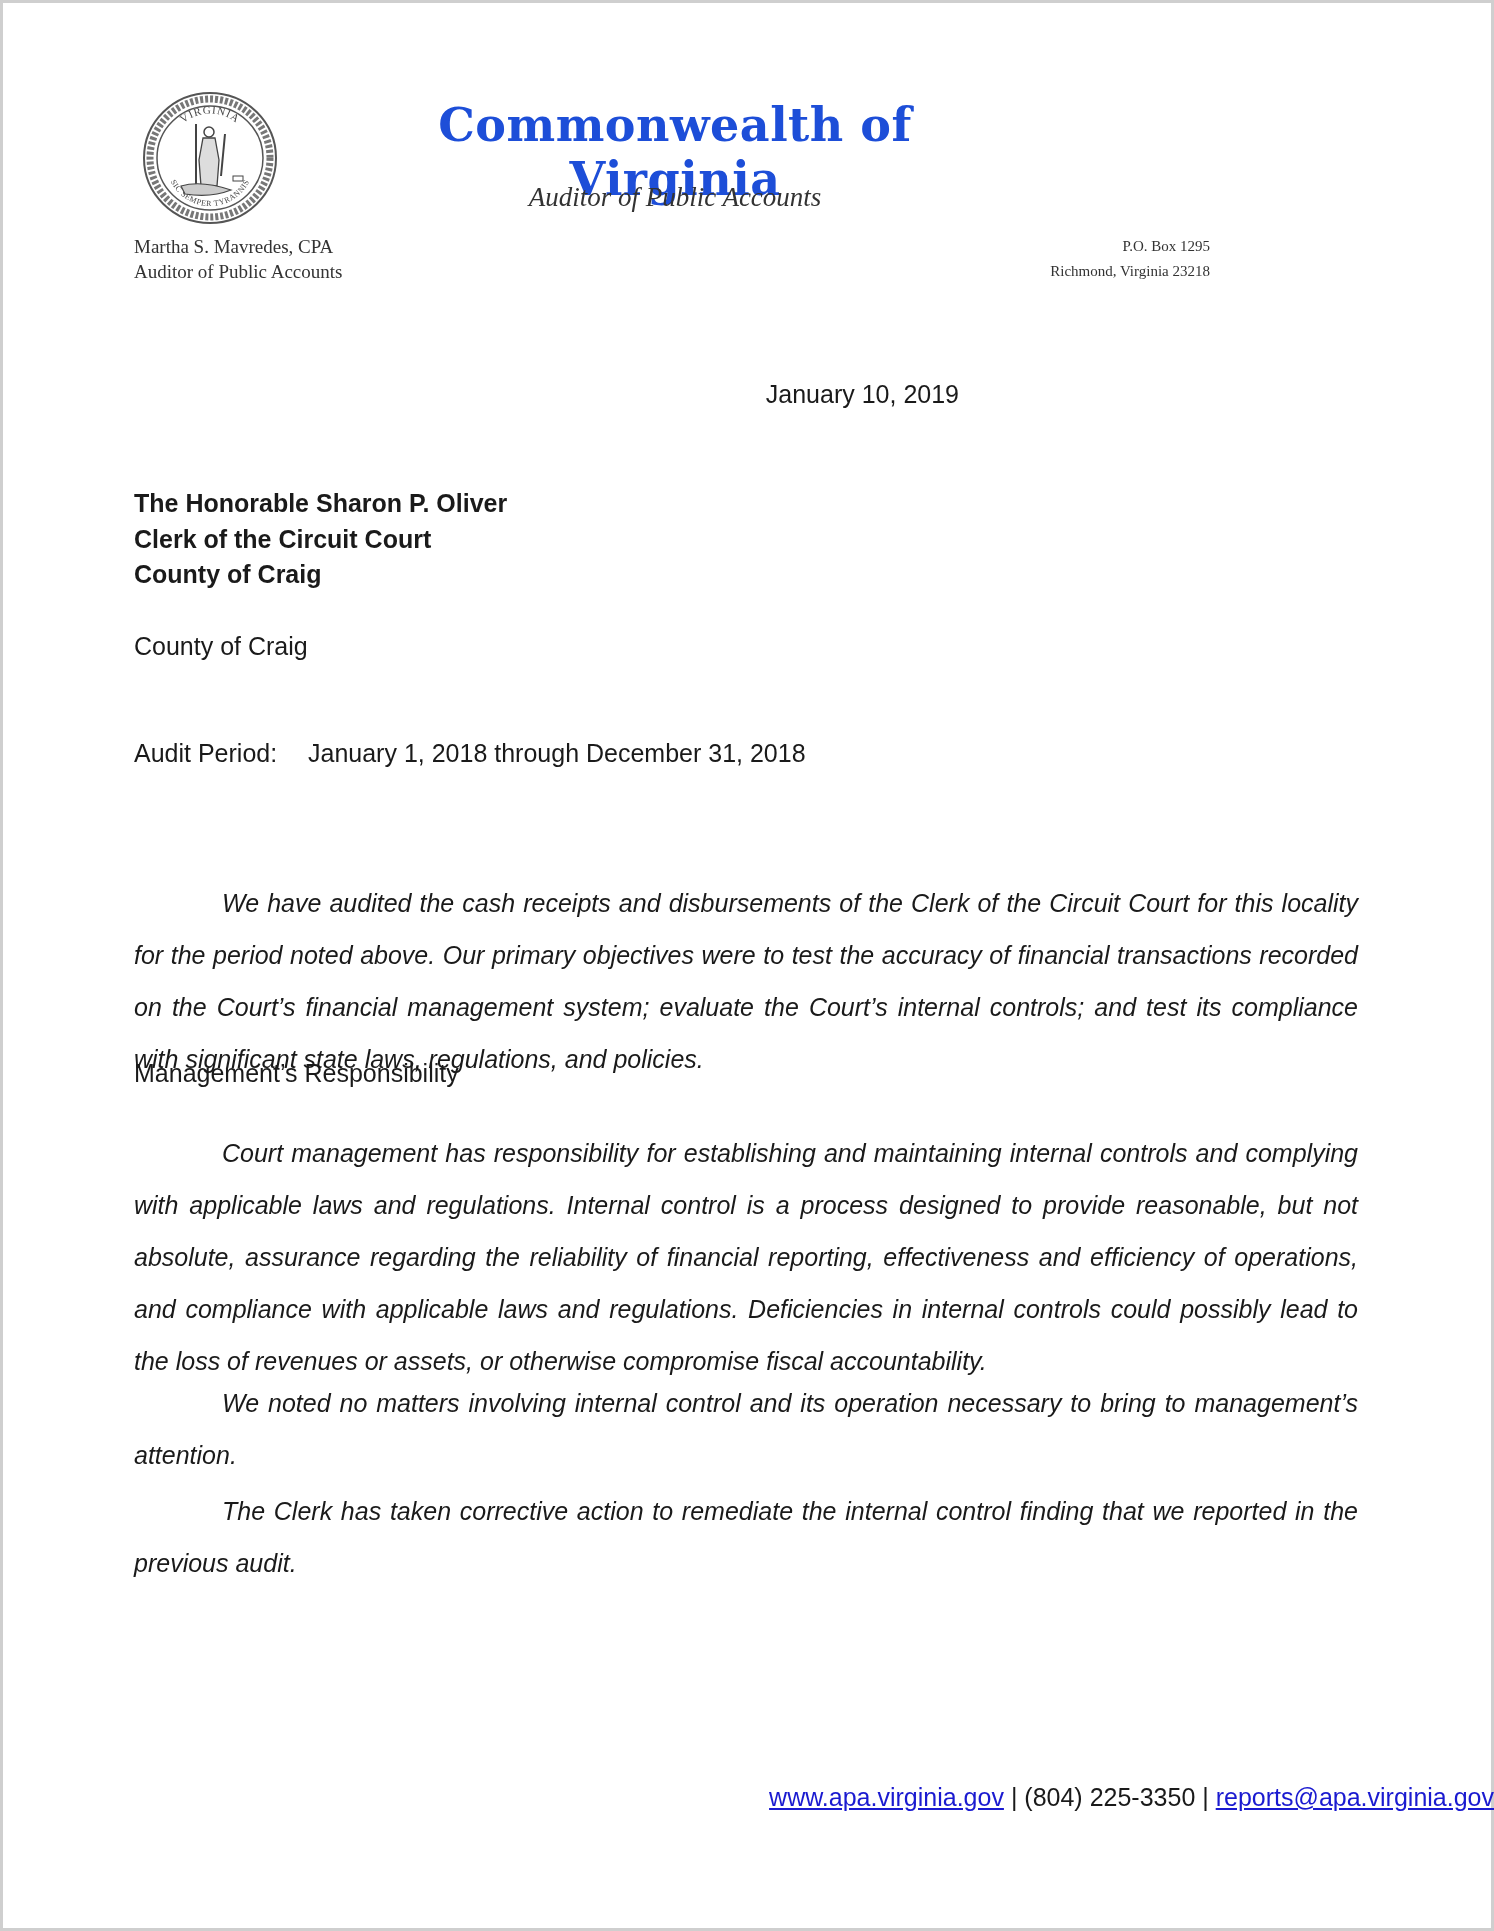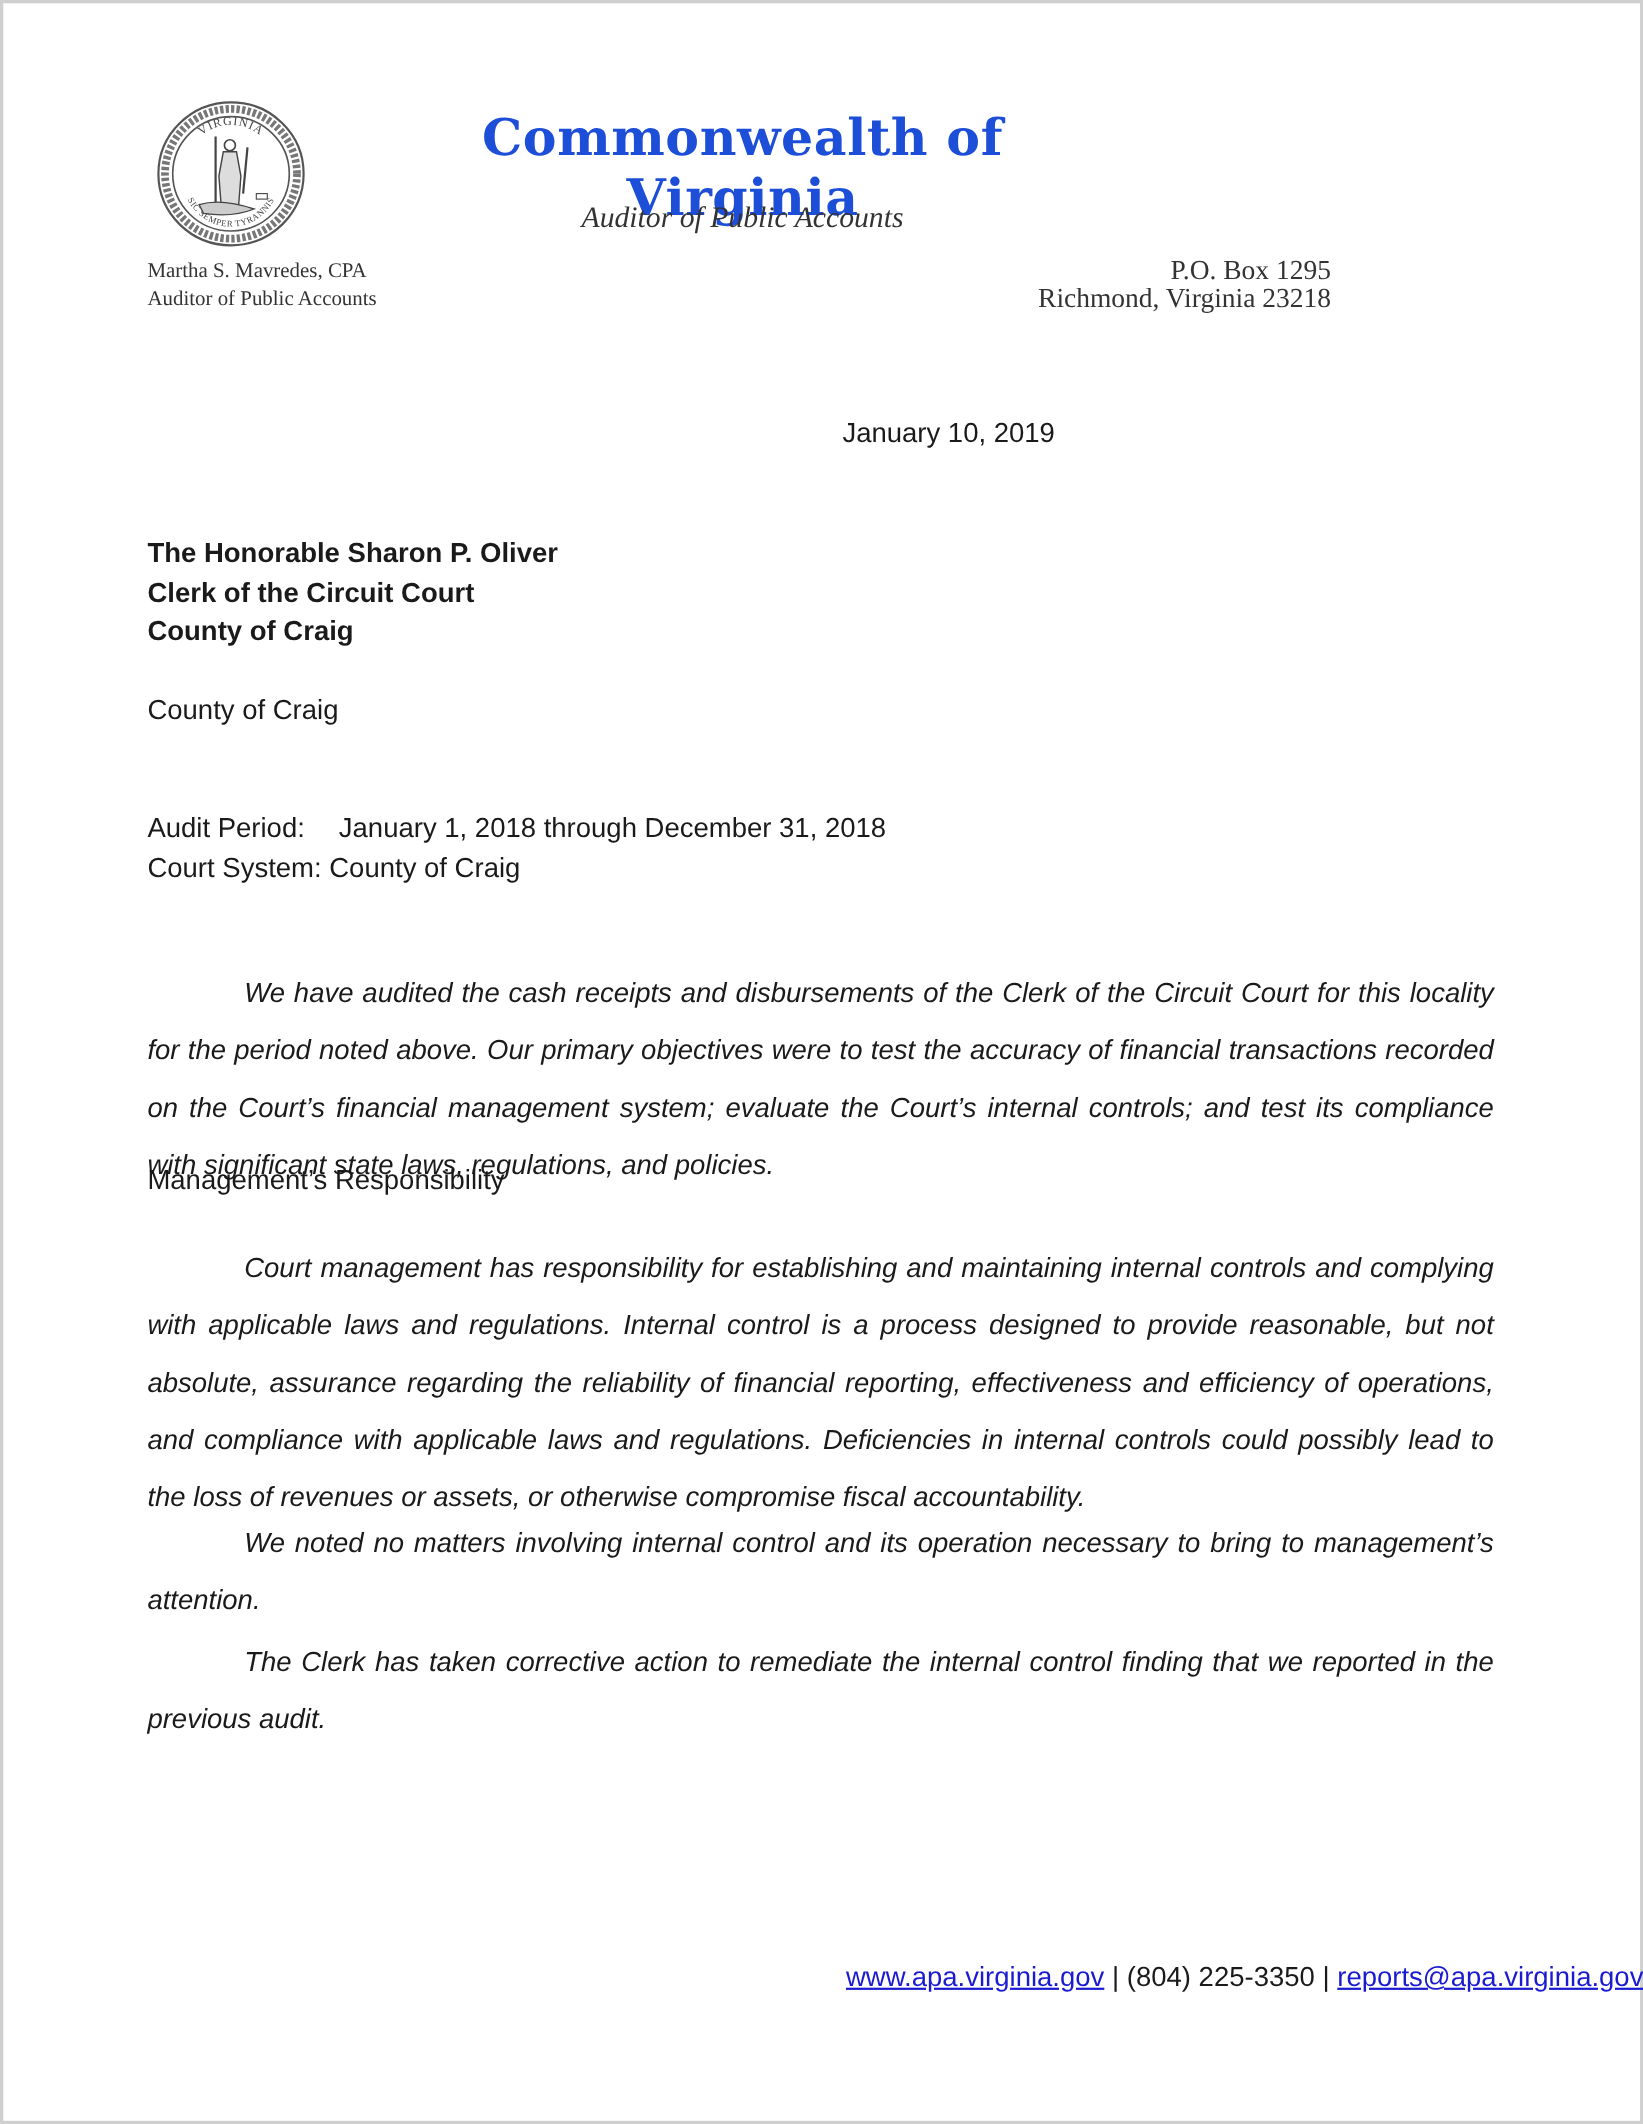--- a/index.html
+++ b/index.html
@@ -4,21 +4,21 @@
 <style>
   html, body { margin:0; padding:0; background:#ffffff; }
   body { width:1494px; height:1931px; position:relative; overflow:hidden; }
   .page-border { position:absolute; left:0; top:0; width:1494px; height:1931px; box-sizing:border-box; border:3px solid #cfcfcf; }
   .seal { position:absolute; left:141px; top:90px; width:138px; height:136px; }
   .title { position:absolute; left:380px; top:98px; width:590px; text-align:center;
            font-family:"DejaVu Serif", serif; font-weight:bold; font-size:46px; letter-spacing:0.5px; color:#1d4ed8; }
   .subtitle { position:absolute; left:380px; top:182px; width:590px; text-align:center;
            font-family:"Liberation Serif", serif; font-style:italic; font-size:27px; color:#333; }
   .hdr-left { position:absolute; left:134px; top:234px; font-family:"Liberation Serif", serif; font-size:19px; line-height:25px; color:#333; }
-  .hdr-right { position:absolute; right:284px; top:234px; text-align:right; font-family:"Liberation Serif", serif; font-size:25px; line-height:25px; color:#333; }
+  .hdr-right { position:absolute; right:284px; top:234px; text-align:right; font-family:"Liberation Serif", serif; font-size:15px; line-height:25px; color:#333; }
   .body-text { font-family:"Liberation Sans", sans-serif; font-size:25px; color:#1a1a1a; }
   .date { position:absolute; left:709px; width:250px; top:380px; text-align:right; }
   .block { position:absolute; left:134px; line-height:35.7px; }
   .addr1 { top:486px;font-weight:bold; }
   .addr2 { top:629px; }
   .audit { top:736px; }
   .audit .lbl { display:inline-block; width:174px; }
   .para { position:absolute; left:134px; width:1224px; line-height:52px; text-align:justify;font-style:italic; }
   .para .indent { display:inline-block; width:88px; }
   .p1 { top:877px; }
@@ -75,21 +75,20 @@
   <div>Clerk of the Circuit Court</div>
   <div>County of Craig</div>
 </div>
 
 <div class="body-text block addr2">
   <div>County of Craig</div>
 </div>
 
 <div class="body-text block audit">
   <div><span class="lbl">Audit Period:</span><span>January 1, 2018 through December 31, 2018</span></div>
-  <div><span>Court System:</span> <span>County of Craig</span></div>
 </div>
 
 <div class="body-text para p1"><span class="indent"></span><span>We have audited the cash receipts and disbursements of the Clerk of the Circuit Court for this locality for the period noted above.  Our primary objectives were to test the accuracy of financial transactions recorded on the Court’s financial management system; evaluate the Court’s internal controls; and test its compliance with significant state laws, regulations, and policies.</span></div>
 
 <div class="body-text heading">Management’s Responsibility</div>
 
 <div class="body-text para p2"><span class="indent"></span><span>Court management has responsibility for establishing and maintaining internal controls and complying with applicable laws and regulations.  Internal control is a process designed to provide reasonable, but not absolute, assurance regarding the reliability of financial reporting, effectiveness and efficiency of operations, and compliance with applicable laws and regulations.  Deficiencies in internal controls could possibly lead to the loss of revenues or assets, or otherwise compromise fiscal accountability.</span></div>
 
 <div class="body-text para p3"><span class="indent"></span><span>We noted no matters involving internal control and its operation necessary to bring to management’s attention.</span></div>
 

